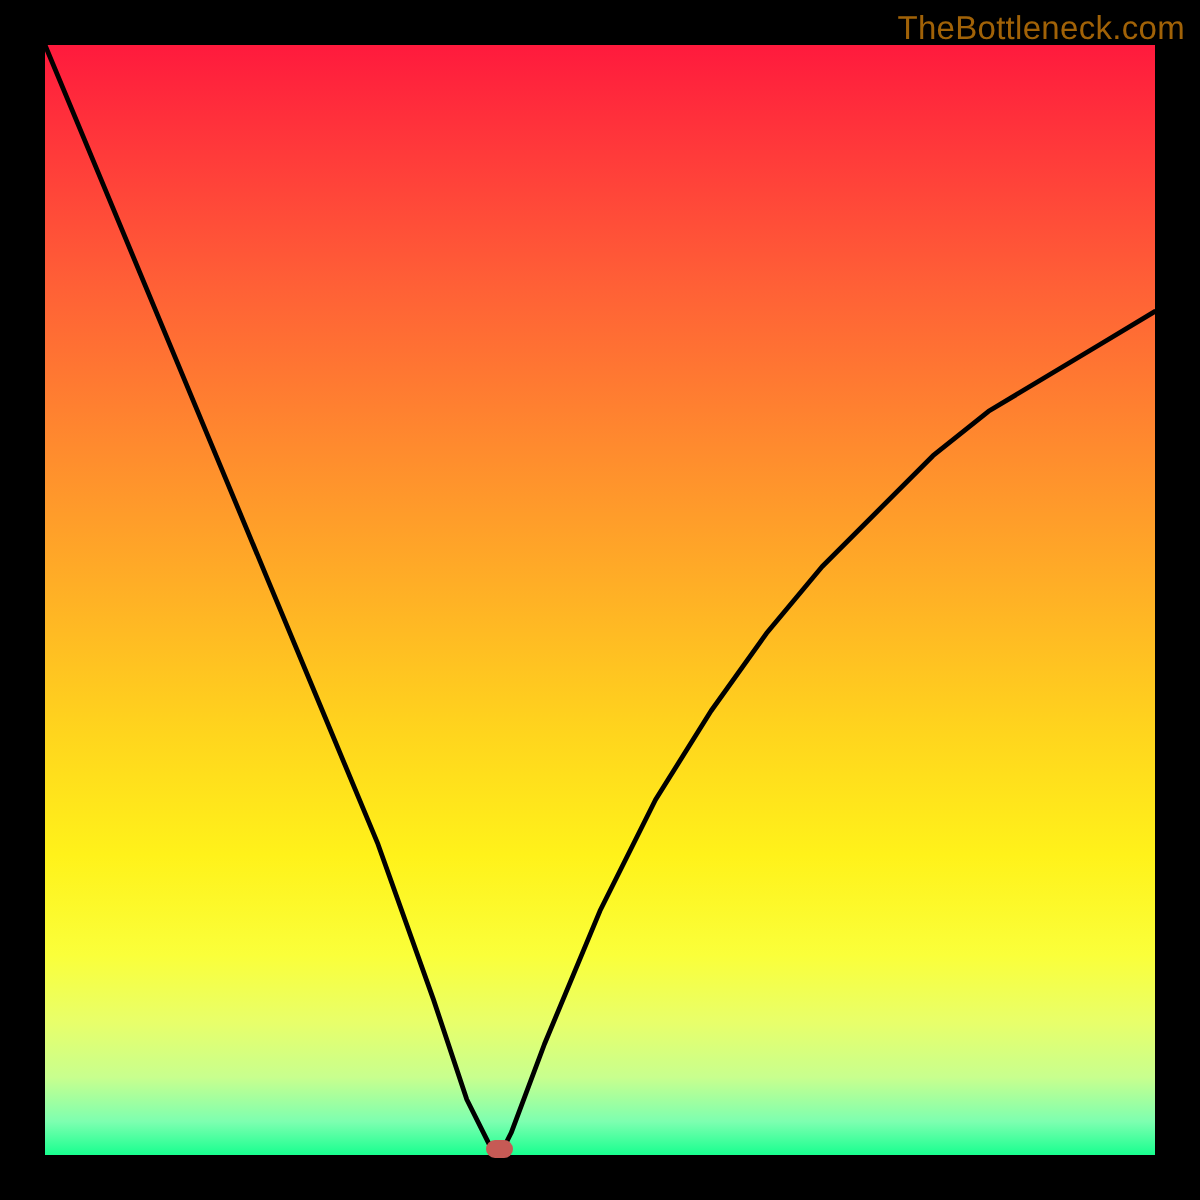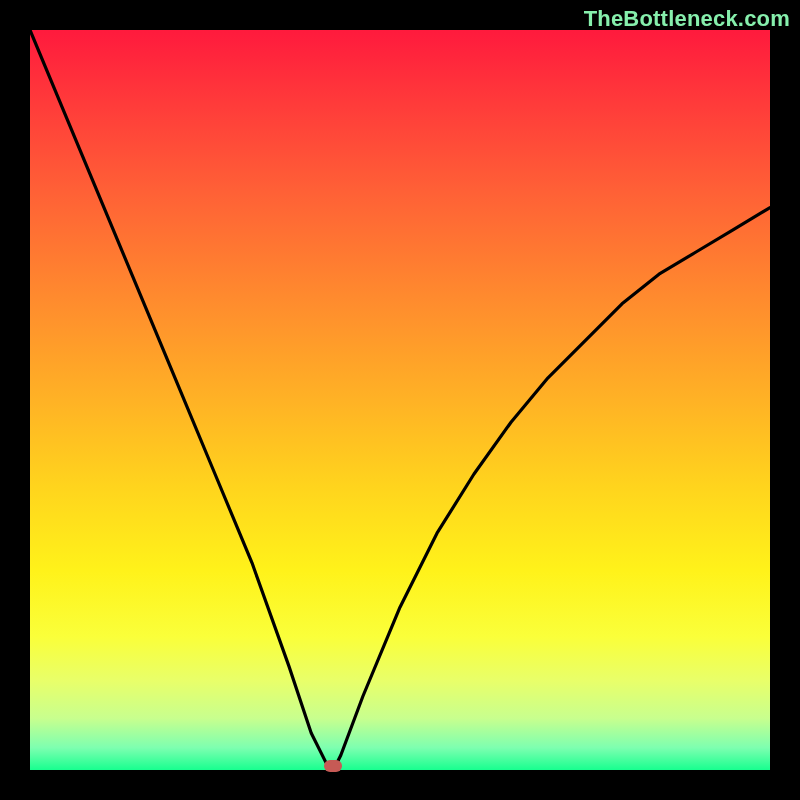--- a/index.html
+++ b/index.html
@@ -30,22 +30,22 @@
       #c8ff8e 93%,
       #7dffb0 97%,
       #18ff8f 100%
     );
   }
   .watermark {
     position: absolute;
     top: 6px;
     right: 10px;
     font-size: 22px;
-    font-weight: 700;
-    color: #86efac;
+    font-weight: 400;
+    color: #a16207;
     letter-spacing: 0.2px;
     user-select: none;
   }
   svg.curve {
     position: absolute;
     left: 0;
     top: 0;
     width: 740px;
     height: 740px;
   }

